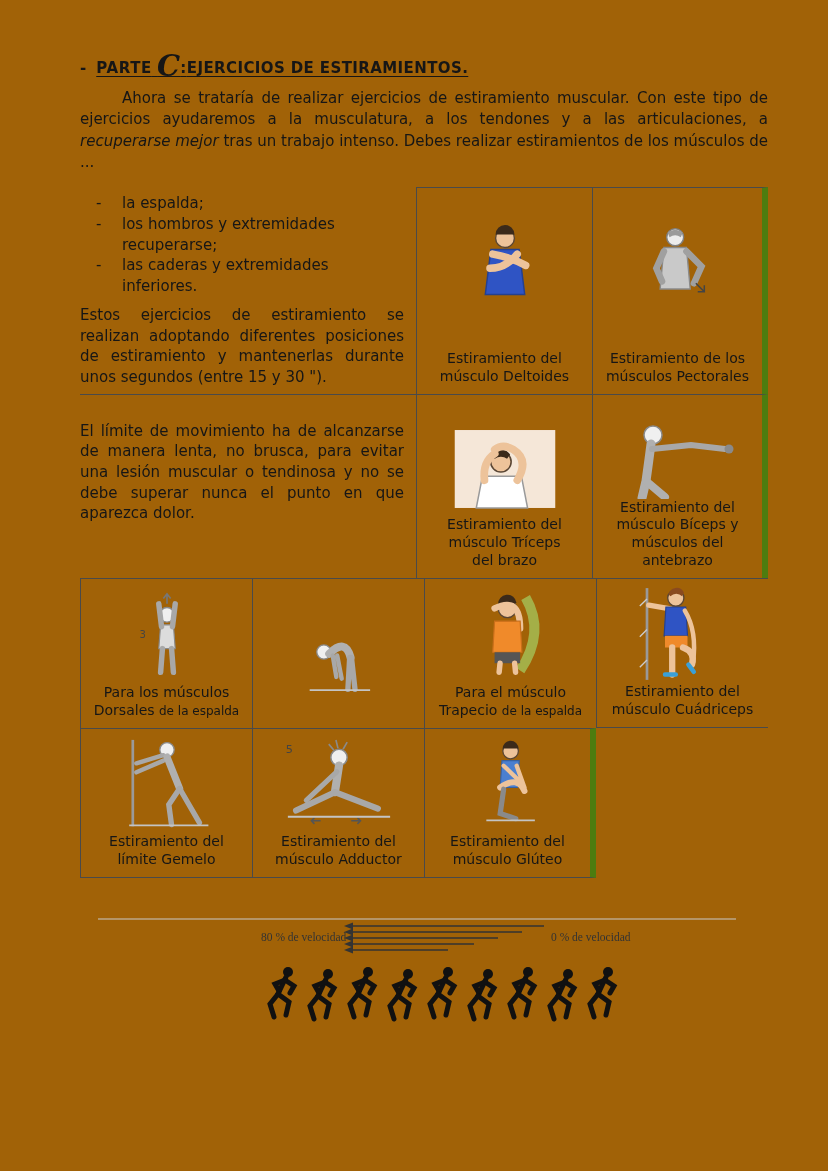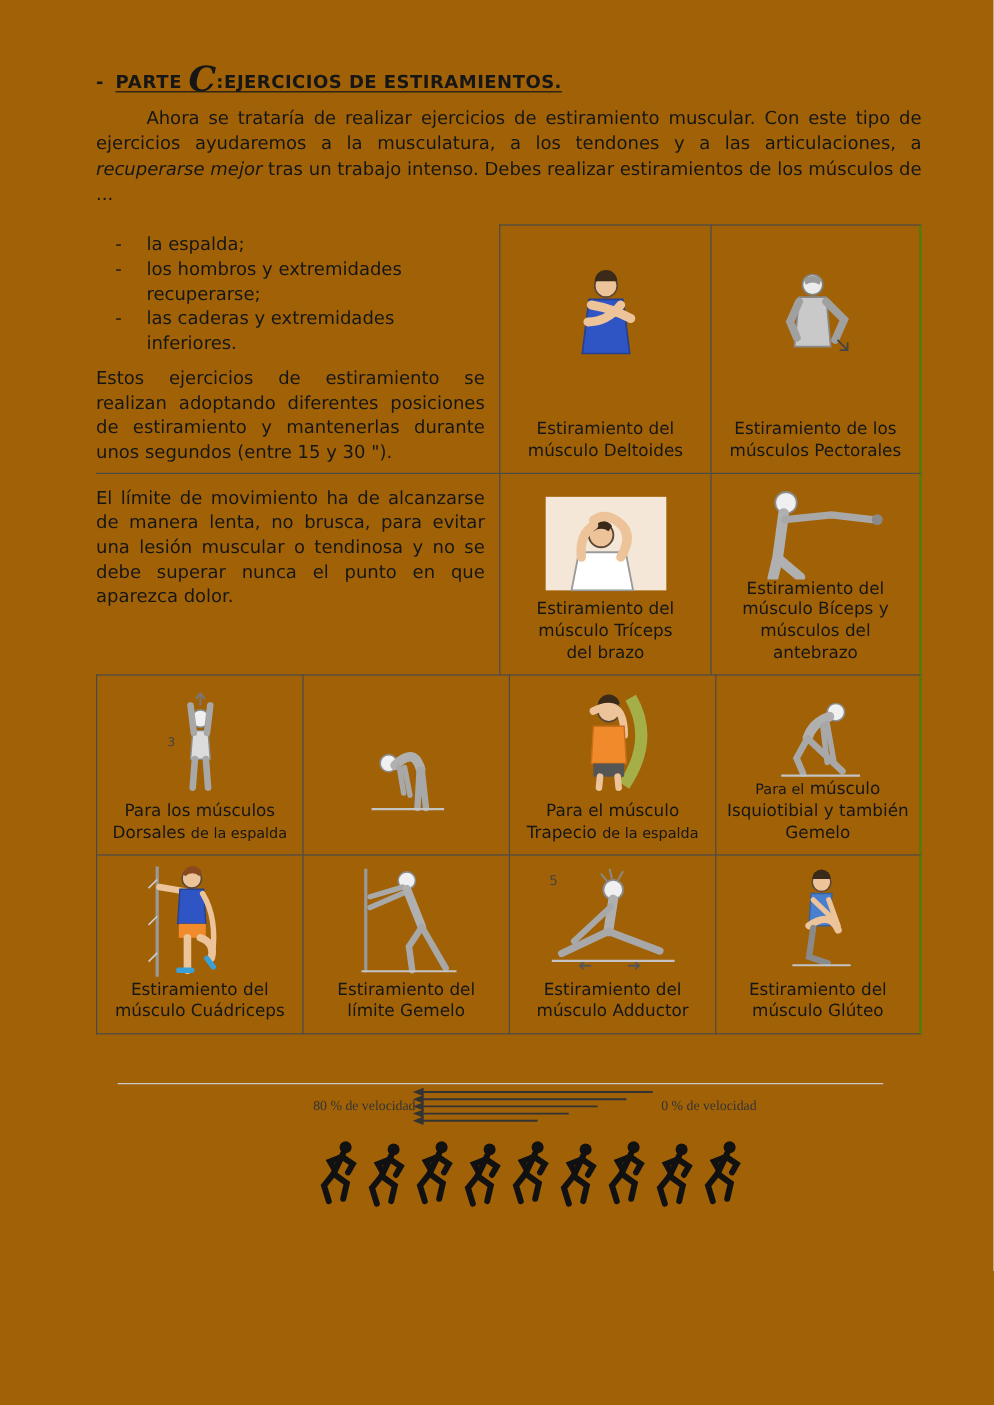--- a/index.html
+++ b/index.html
@@ -20,27 +20,27 @@
   
   .intro{font-size:15px;line-height:1.42;text-align:justify;text-indent:42px;margin-bottom:14px}
   .bi{font-weight:normal;font-style:italic}
 
   
   .grid-ab{display:grid;grid-template-columns:336px 176px 176px}
   .grid-cd{display:grid;grid-template-columns:172px 172px 172px 172px}
   .img-cell{border-top:1px solid #4a4a4a;border-left:1px solid #4a4a4a;
             display:flex;flex-direction:column;align-items:center;justify-content:space-between;
             padding:5px 4px 8px;text-align:center}
-  .col-last{border-right:2px solid #4d7c0f}
+  .col-last{border-right:6px solid #4d7c0f}
   .row-a{min-height:163px}
   .row-b{min-height:139px}
   .row-c{min-height:136px}
   .row-d{min-height:150px;border-bottom:1px solid #4a4a4a}
   .text-cell{padding:4px 12px 6px 0;font-size:15px;line-height:1.38;border:none}
-  .b-top{border-top:1px solid #4a4a4a;padding-top:10px}
+  .b-top{border-top:1px solid #4a4a4a;padding-top:26px}
   .just{text-align:justify}
   .p2{margin-top:10px}
 
   
   .bullets{margin:2px 0 8px 16px}
   .b-item{display:flex}
   .bdash{width:26px;flex:none}
 
   
   .fig{flex:1;display:flex;align-items:center;justify-content:center;width:100%}
@@ -213,38 +213,20 @@
             <path d="M36 78 L35 88 M52 78 L53 88" stroke="#edc39a" stroke-width="6" stroke-linecap="round"></path>
           </svg>
         </div>
         <div class="caption flow">
           <span>Para el</span>
           <span class="b">músculo Trapecio</span>
           <span class="sm">de la espalda</span>
         </div>
       </div>
 
-      <div class="img-cell row-c col-last">
-        <div class="fig">
-          <svg viewBox="0 0 96 90" width="92" height="82">
-            <circle cx="64" cy="28" r="8" fill="#f0f0f0" stroke="#8a8a8a" stroke-width="1.5"></circle>
-            <path d="M58 32 Q42 38 38 52" stroke="#b0b0b0" stroke-width="9" fill="none" stroke-linecap="round"></path>
-            <path d="M56 38 L62 72 M52 40 L56 74" stroke="#a8a8a8" stroke-width="5" stroke-linecap="round"></path>
-            <path d="M38 52 L70 82" stroke="#a8a8a8" stroke-width="6" stroke-linecap="round"></path>
-            <path d="M38 52 L28 70 L34 84" stroke="#a8a8a8" stroke-width="6" fill="none" stroke-linecap="round"></path>
-            <path d="M14 86 H86" stroke="#c4c4c4" stroke-width="2"></path>
-          </svg>
-        </div>
-        <div class="caption flow">
-          <span class="sm">Para el</span>
-          <span class="b">músculo Isquiotibial</span>
-          <span>y también</span>
-          <span class="b">Gemelo</span>
-        </div>
-      </div>
 
       <div class="img-cell row-d">
         <div class="fig">
           <svg viewBox="0 0 100 106" width="90" height="96">
             <path d="M10 2 V104" stroke="#999999" stroke-width="3"></path>
             <path d="M10 14 L2 22 M10 48 L2 56 M10 82 L2 90" stroke="#cccccc" stroke-width="1.5"></path>
             <circle cx="42" cy="13" r="9" fill="#edc39a" stroke="#5a4634" stroke-width="1.5"></circle>
             <path d="M34 9 a9 9 0 0 1 17 -2 l-2 4 a9 9 0 0 0 -13 0 z" fill="#8a4a1f"></path>
             <path d="M36 25 L12 21" stroke="#edc39a" stroke-width="6" stroke-linecap="round"></path>
             <path d="M31 23 L53 23 L55 55 L29 55 Z" fill="#2f54c4" stroke="#24408f" stroke-width="1.3"></path>

